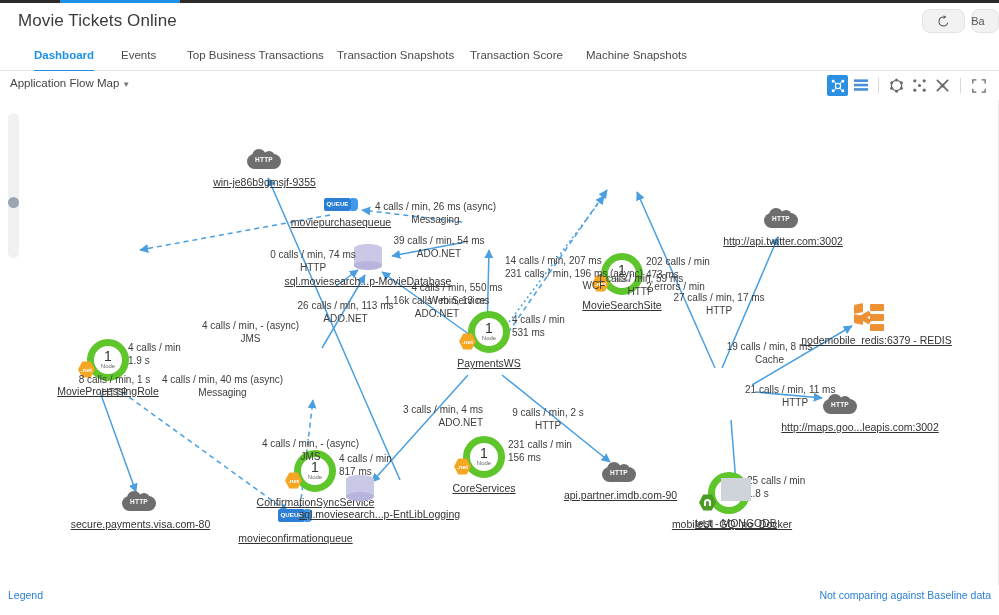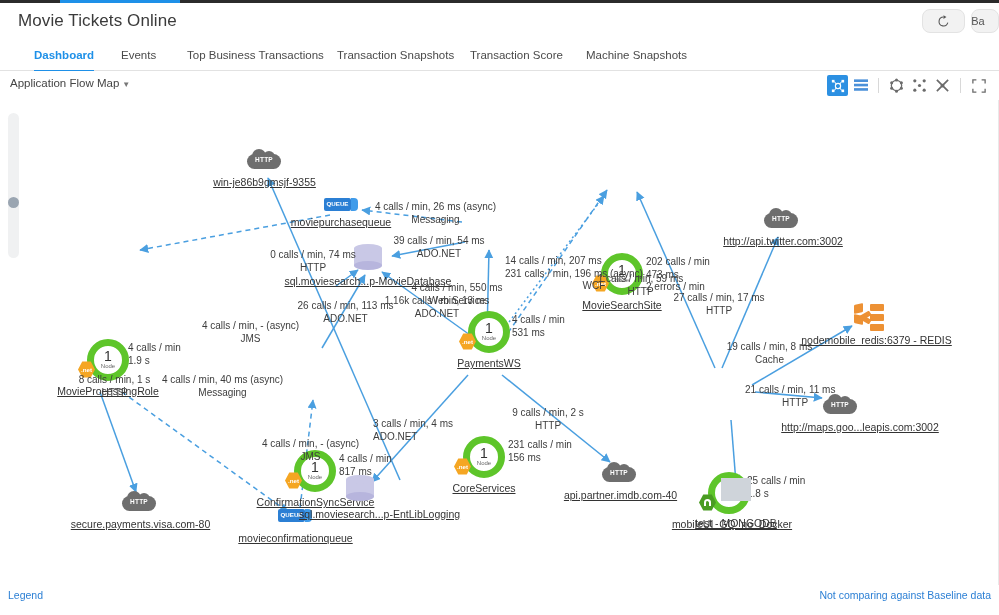--- a/index.html
+++ b/index.html
@@ -423,21 +423,21 @@
       <div class="txt">HTTP</div>
   </div>
   <div class="nlabel" style="left:775px;top:321px;width:170px">http://maps.goo...leapis.com:3002</div>
 
   <div class="cloud" style="left:602px;top:361px">
     <div class="b1"></div>
       <div class="b2"></div>
       <div class="body"></div>
       <div class="txt">HTTP</div>
   </div>
-  <div class="nlabel" style="left:553px;top:389px;width:135px">api.partner.imdb.com-40</div>
+  <div class="nlabel" style="left:553px;top:389px;width:135px">api.partner.imdb.com-90</div>
 
   <div class="cloud" style="left:122px;top:390px">
     <div class="b1"></div>
       <div class="b2"></div>
       <div class="body"></div>
       <div class="txt">HTTP</div>
   </div>
   <div class="nlabel" style="left:62px;top:418px;width:157px">secure.payments.visa.com-80</div>
 
   <div class="queue" style="left:278px;top:409px">
@@ -523,21 +523,21 @@
     <div>21 calls / min, 11 ms</div>
     <div style="text-align:center;width:100px">HTTP</div>
   </div>
 
 
   <div class="elabel" style="left:493px;top:307px;text-align:center;width:110px">
     <div>9 calls / min, 2 s</div>
     <div>HTTP</div>
   </div>
 
-  <div class="elabel" style="left:373px;top:318px;text-align:left;width:110px">
+  <div class="elabel" style="left:373px;top:304px;text-align:right;width:110px">
     <div>3 calls / min, 4 ms</div>
     <div>ADO.NET</div>
   </div>
 
   <div class="elabel" style="left:248px;top:338px;text-align:center;width:125px">
     <div>4 calls / min, - (async)</div>
     <div>JMS</div>
   </div>
 
   <div class="elabel" style="left:62px;top:274px;text-align:center;width:105px">

